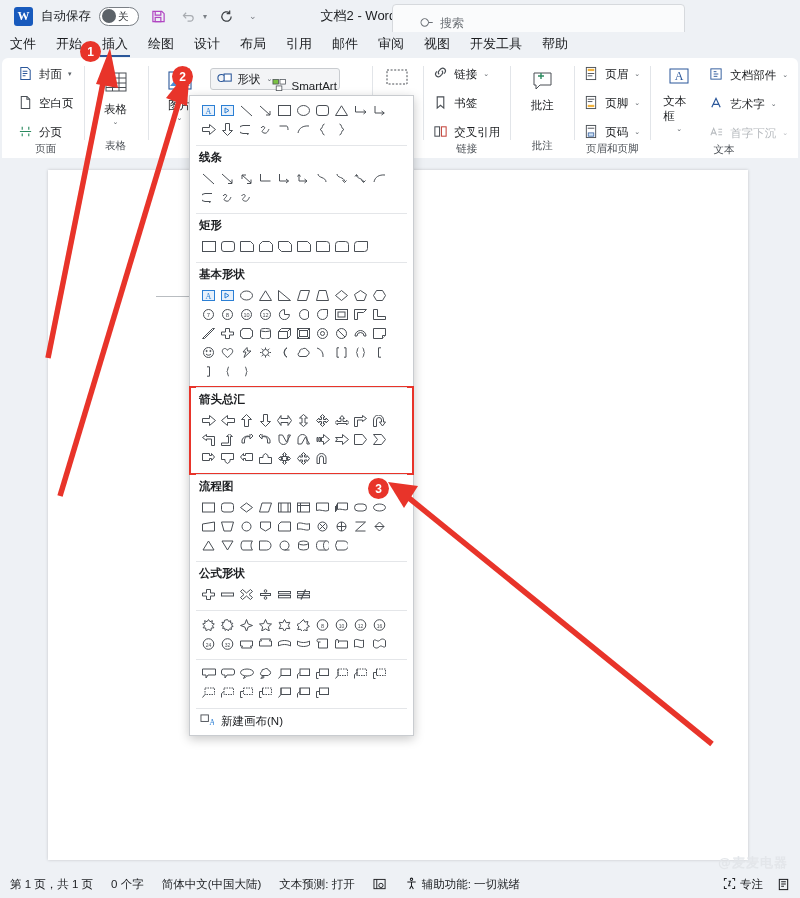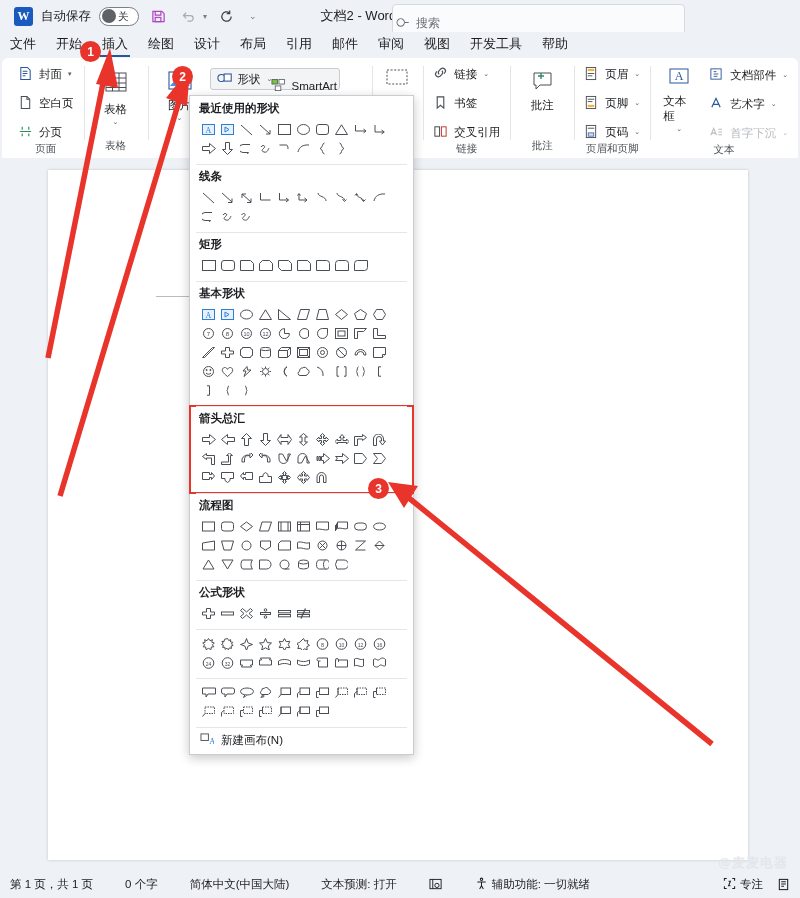--- a/index.html
+++ b/index.html
@@ -43,21 +43,21 @@
   }
   .save-icon { color: #b146c2; font-size: 16px; }
   .undo-icon { color: #a8acb1; font-size: 17px; }
   .redo-icon { color: #3e4246; font-size: 17px; }
   .tiny-chev { font-size: 8px; color: #7a7f85; margin-left: -4px; }
   #doc-title { font-size: 13px; color: #1b1d20; margin-left: 56px; white-space: nowrap; }
   #searchbox {
     position: absolute; left: 392px; top: 4px;
     width: 293px; height: 39px;
     background: #fafbfc; border: 1px solid #d6d9dd; border-radius: 4px;
-    display: flex; align-items: center; gap: 7px; padding: 0 4px;
+    display: flex; align-items: center; gap: 7px; padding: 0 28px;
   }
   #searchbox .mag { font-size: 12px; color: #6a6f75; transform: rotate(-45deg); }
   #searchbox .ph { font-size: 12px; color: #6d7277; }
 
   
   #tabstrip {
     height: 26px; width: 100%;
     background: #eef1f5;
     display: flex; align-items: flex-end;
     padding-left: 0; gap: 0;
@@ -186,21 +186,21 @@
     font-family: "Liberation Sans", sans-serif;
     z-index: 61;
   }
 
   
   #statusbar {
     position: absolute; left: 0; bottom: 0; width: 800px; height: 28px;
     background: #eef1f5;
     display: flex; align-items: center;
     font-size: 11.5px; color: #1b1d20;
-    padding: 0 10px; gap: 32px;
+    padding: 0 10px; gap: 18px;
   }
   #statusbar .sb-item { display: flex; align-items: center; gap: 4px; white-space: nowrap; cursor: default; }
   #sb-right { margin-left: auto; display: flex; align-items: center; gap: 14px; }
   #watermark {
     position: absolute; right: 12px; bottom: 26px;
     font-size: 13px; font-weight: bold; color: #e3e6ea;
     letter-spacing: 1px; white-space: nowrap;
     font-family: "DejaVu Sans", sans-serif;
     z-index: 55;
   }
@@ -323,21 +323,21 @@
         <span>
           <svg width="28" height="24" viewBox="0 0 28 24" fill="none">
             <rect x="3" y="3" width="22" height="17" fill="#fff" stroke="#2b579a" stroke-width="1.1"></rect>
             <path d="M4 17l6-7 4.5 5 3-3.5L24 17z" fill="#4a90d9"></path>
             <circle cx="19" cy="8" r="2" fill="#f2b33d"></circle>
           </svg>
         </span>
         <span class="lbl">图片</span>
         <span class="chev">⌄</span>
       </div>
-      <div class="rcol" style="padding-top:1px;">
+      <div class="rcol" style="padding-top:1px;text-align:center;">
         <div class="ritem" id="shapes-button" style="border:1px solid #c9ccd0;border-radius:3px;background:#f3f4f6;padding:1px 6px;height:22px;">
           <span class="gicon">
             <svg width="16" height="14" viewBox="0 0 18 14" fill="none" stroke="#2b579a" stroke-width="1.2">
               <circle cx="5" cy="7" r="4"></circle>
                 <rect x="8" y="2.5" width="8" height="8" fill="#fff"></rect>
             </svg>
           </span>
           <span>形状</span>
           <span class="chev">⌄</span>
         </div>
@@ -509,21 +509,20 @@
 
 <div id="docarea">
   <div id="page">
     <div id="caret-line"></div>
   </div>
 </div>
 
 <div id="shapes-menu">
 
   <div class="shp-sec">
-    <div class="shp-title">最近使用的形状</div>
     <div class="shp-grid">
       <div class="shp-cell">
           <svg width="13" height="11">
             <rect x="0.5" y="0.5" width="12" height="10" fill="#e8f1fb" stroke="#2b7fd4"></rect>
             <text x="6.5" y="8.5" font-size="8" fill="#2b7fd4" text-anchor="middle" font-family="Liberation Serif, serif">A</text>
           </svg>
         </div>
       <div class="shp-cell">
           <svg width="13" height="11">
             <rect x="0.5" y="0.5" width="12" height="10" fill="#e8f1fb" stroke="#2b7fd4"></rect>

